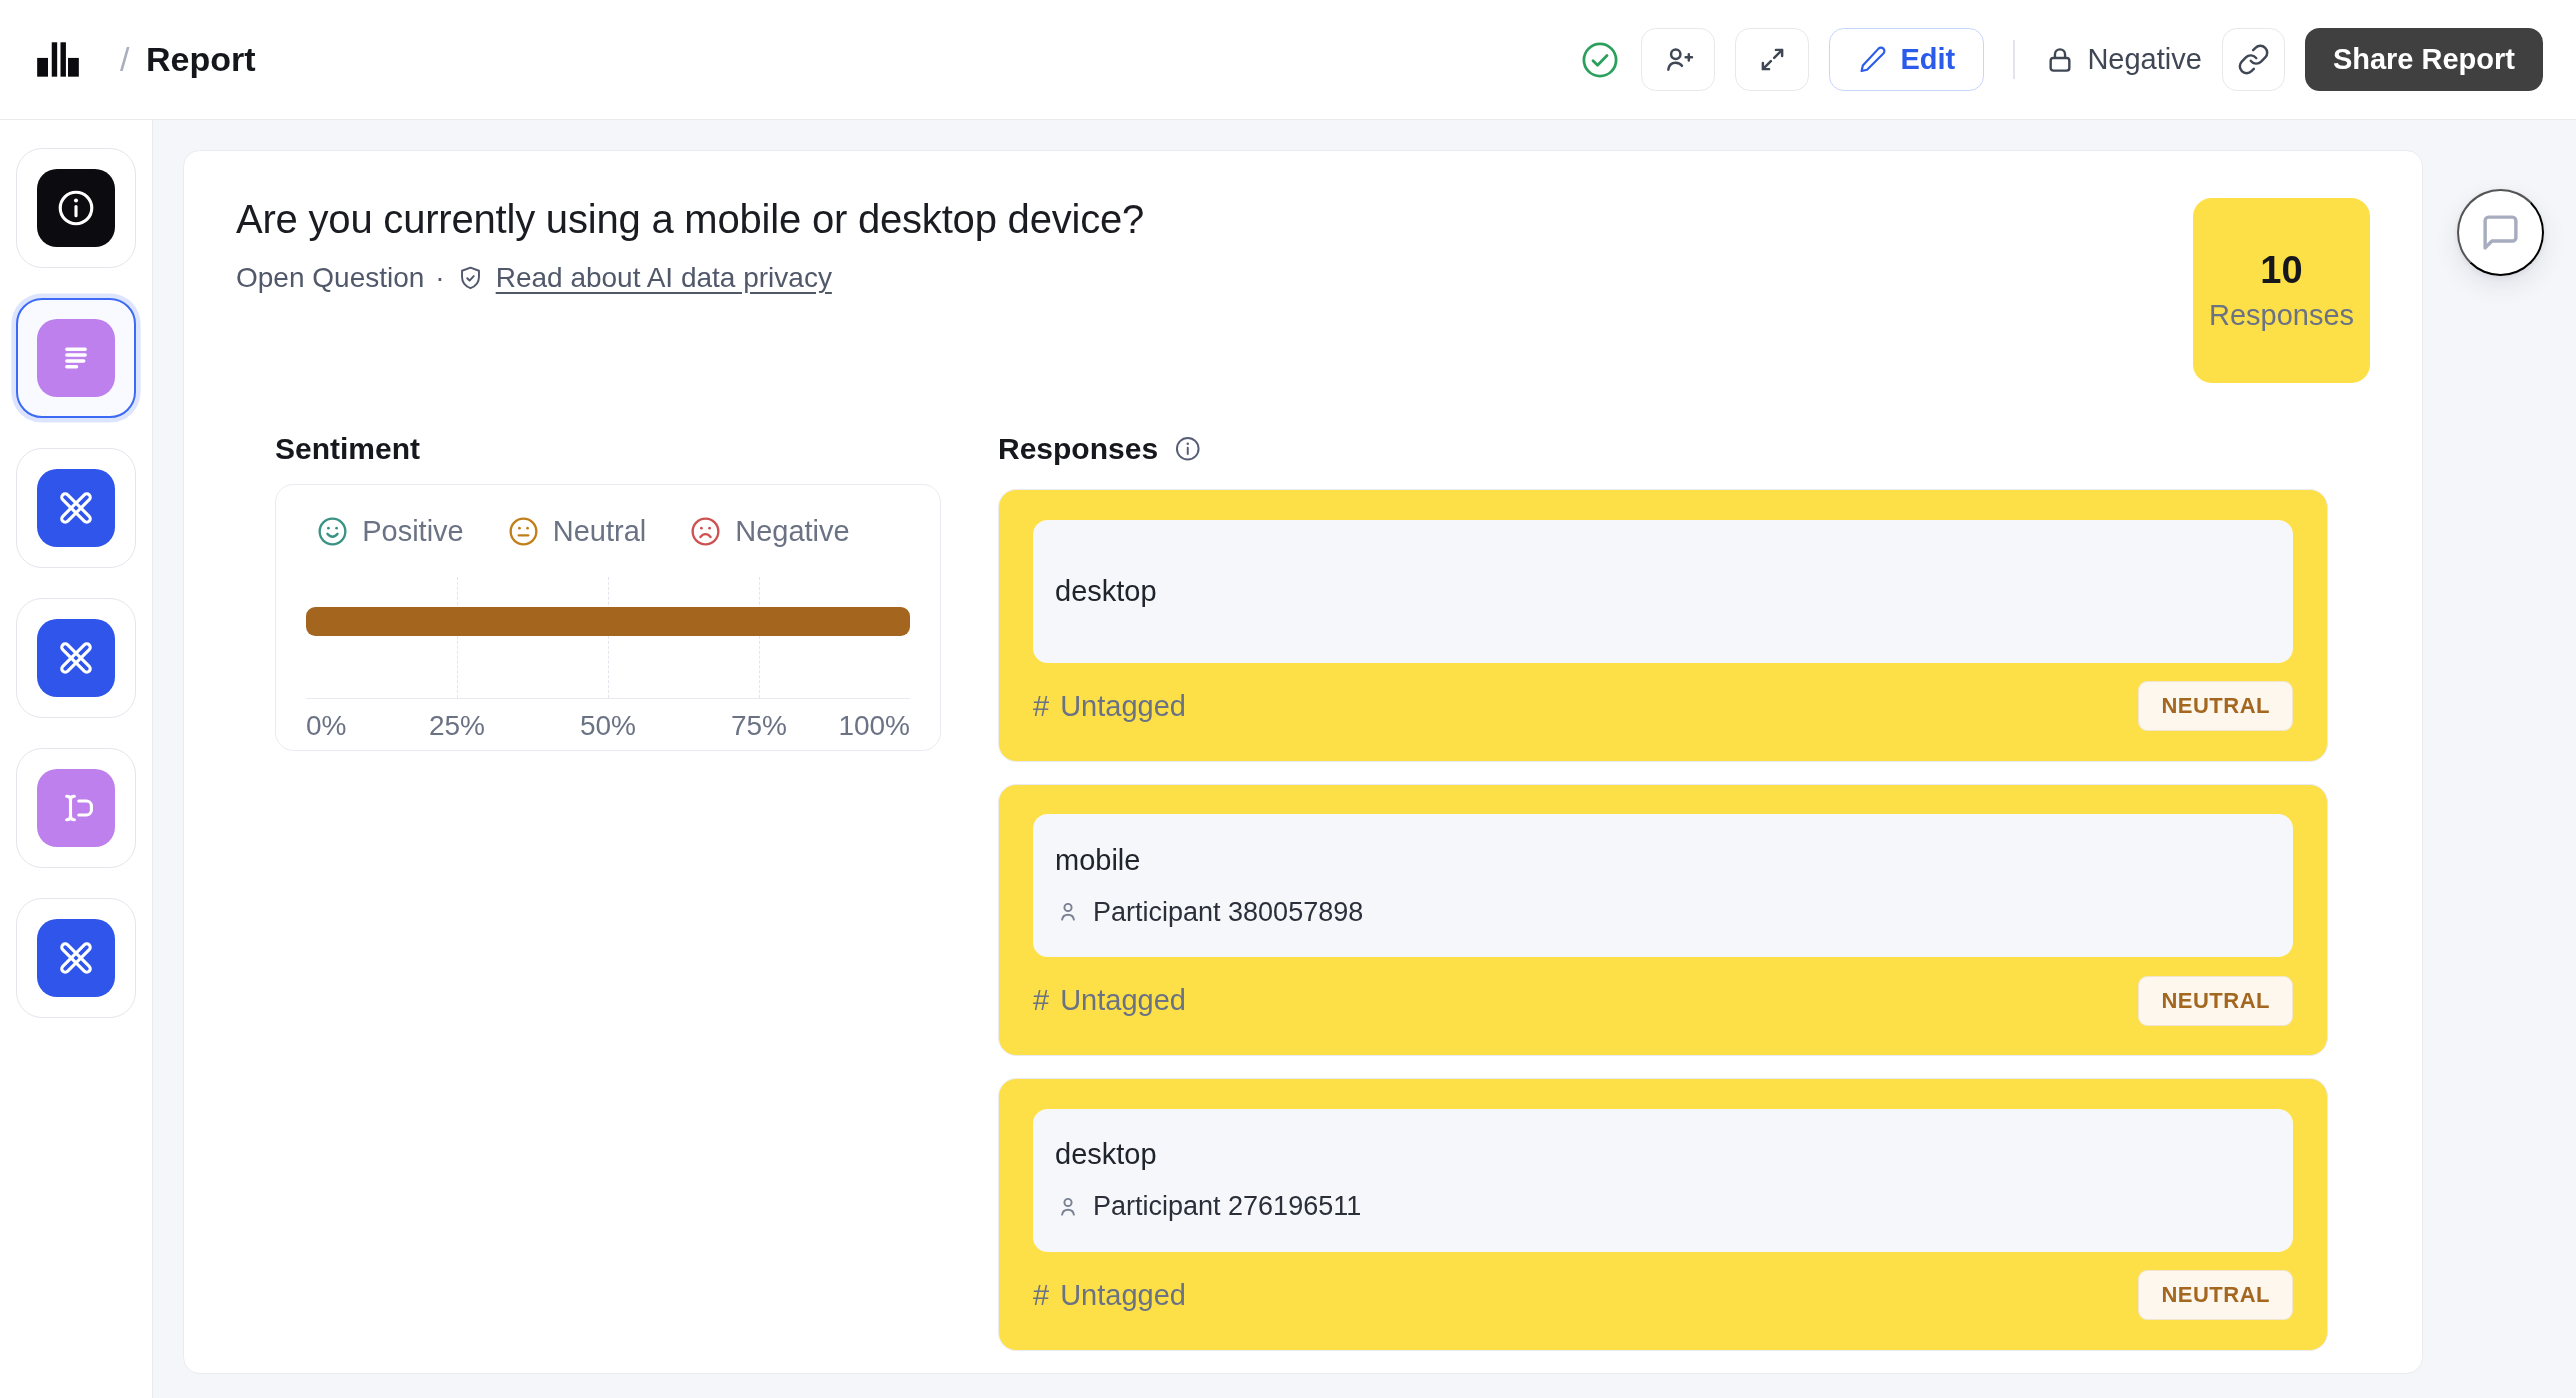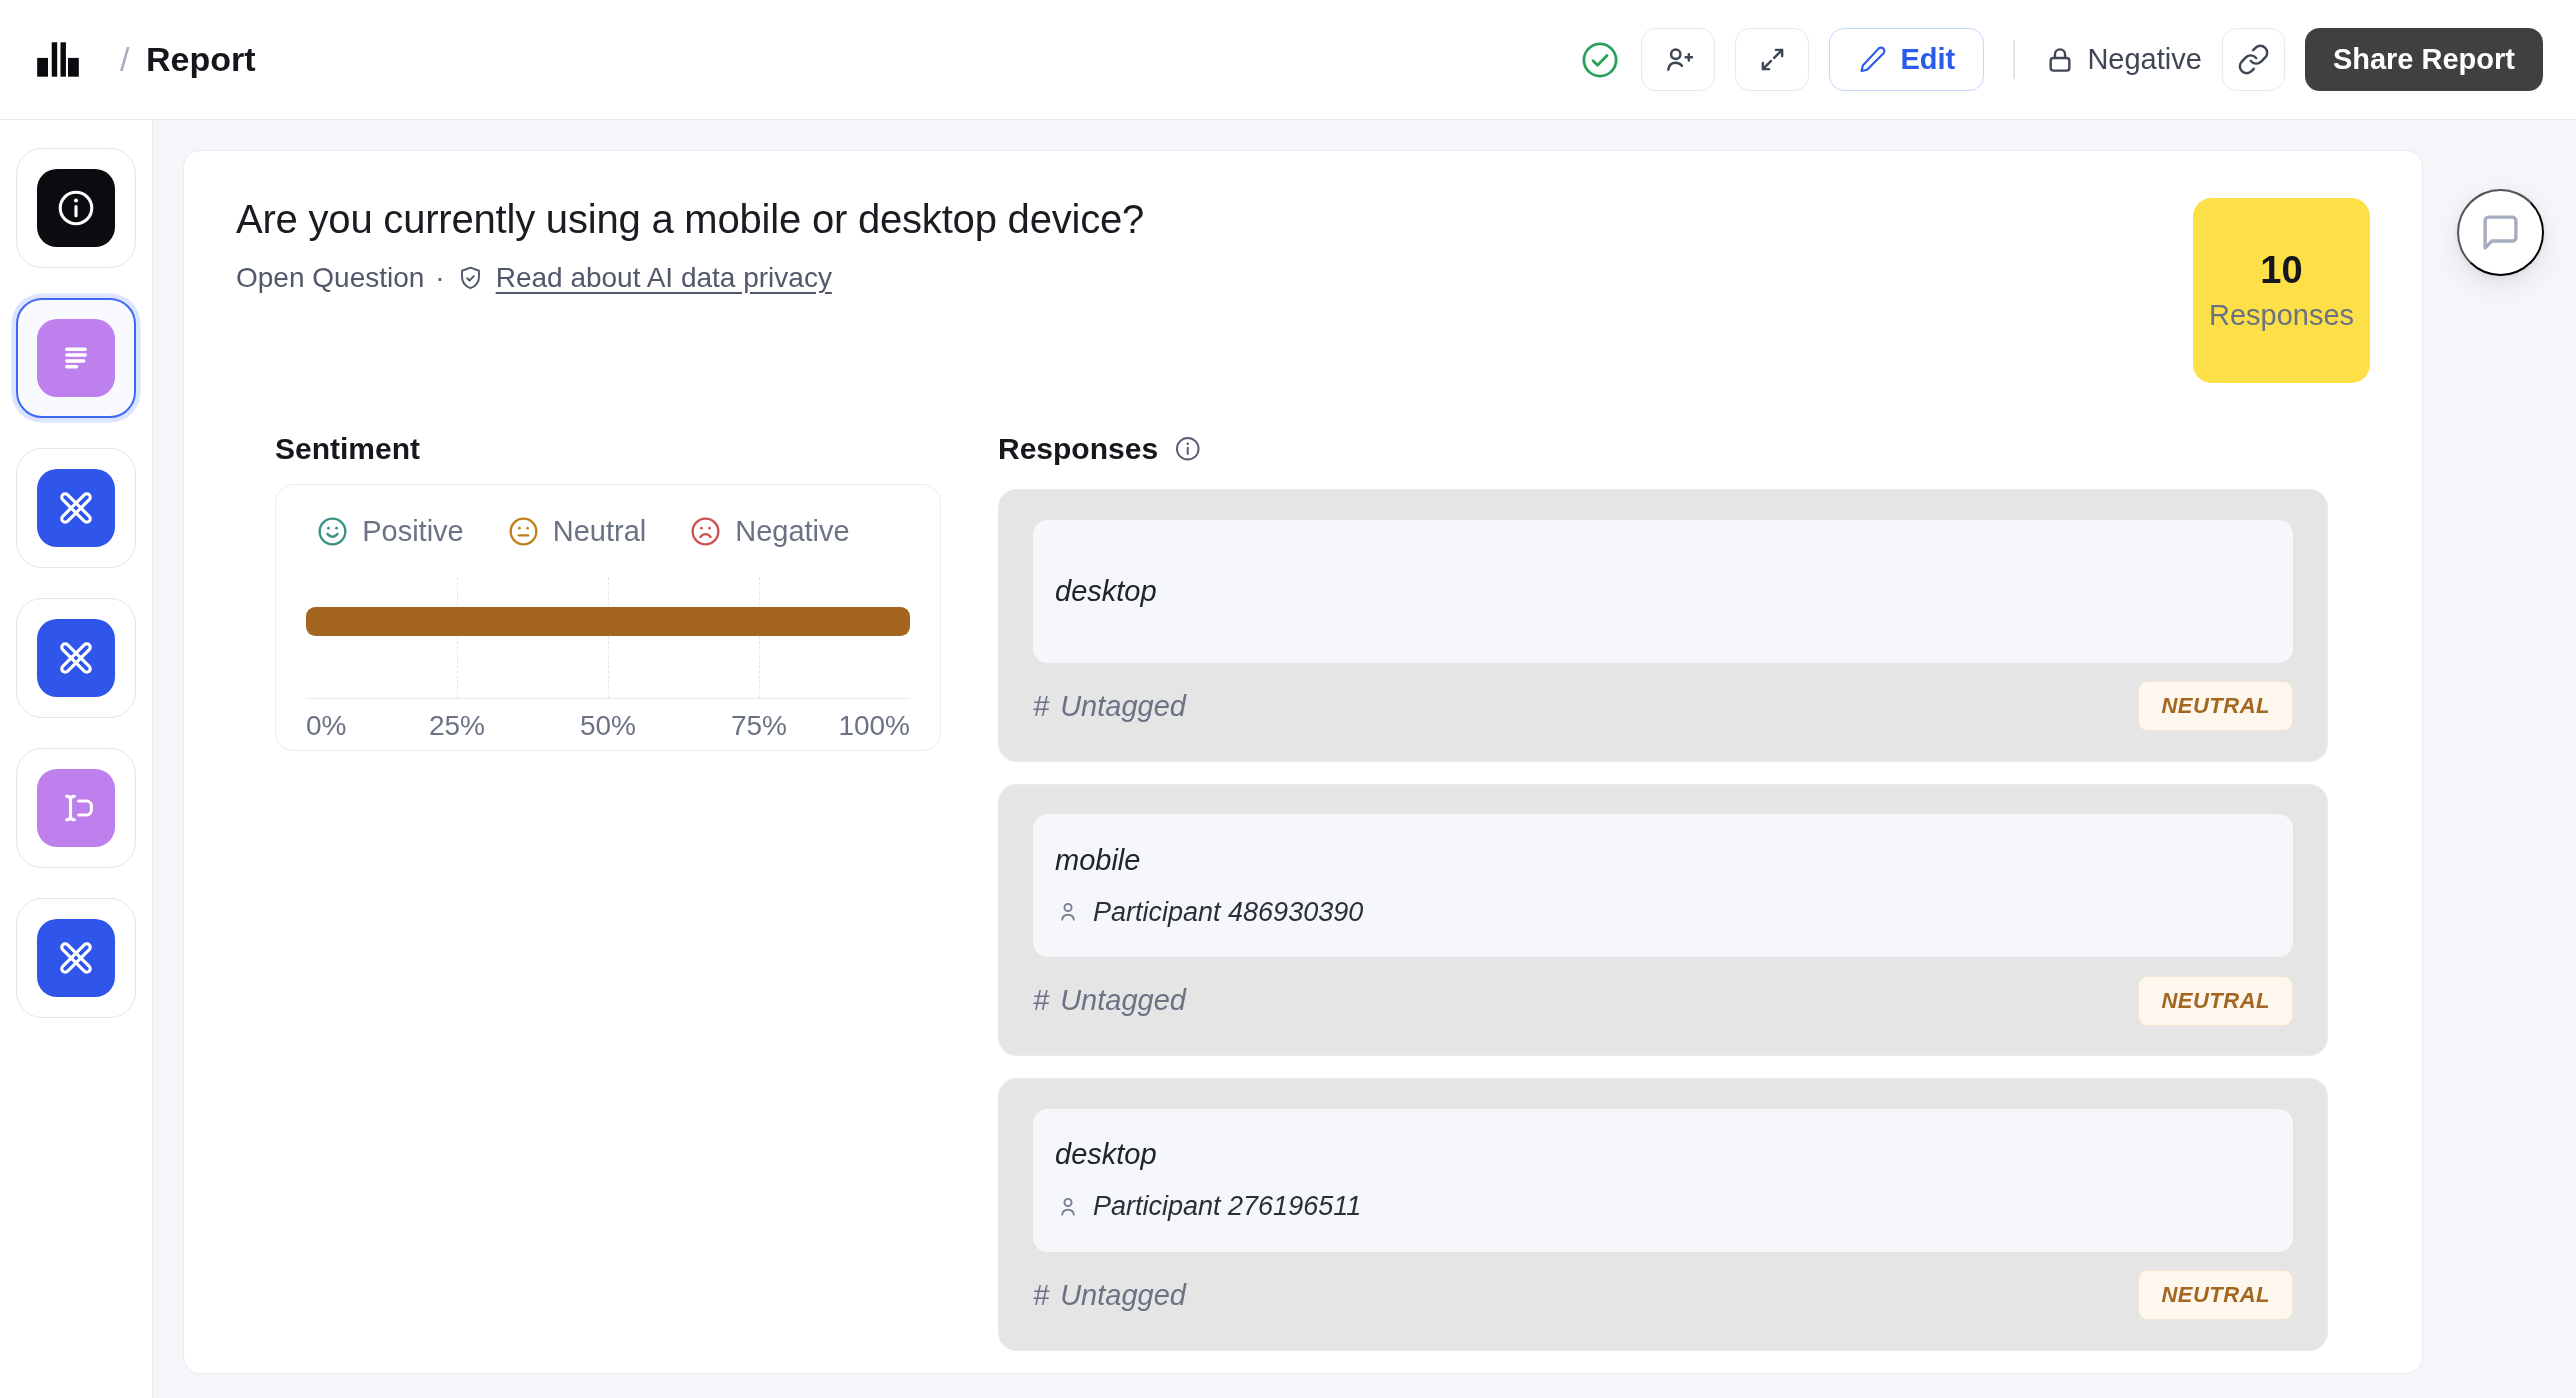--- a/index.html
+++ b/index.html
@@ -90,21 +90,21 @@
   }
   .ticks { position:relative; height:48px; font-size:28px; color:#6A7284; }
   .tick { position:absolute; top:11px; transform:translateX(-50%); }
   .tick.first { transform:none; }
   .tick.last { transform:translateX(-100%); }
   
   .resp-col { flex:1; }
   .resp-h-row { display:flex; align-items:center; gap:14.8px; }
   .resp-h-row svg { width:29.5px; height:29.5px; color:#565D74; }
   .resp-list { margin-top:24px; display:flex; flex-direction:column; gap:22px; }
-  .r-card { border:1.4px solid #EAEBF0; border-radius:18.5px; padding:29.5px 34px; background:#e5e5e5; cursor:pointer;font-style:italic; }
+  .r-card { border:1.4px solid #EAEBF0; border-radius:18.5px; padding:29.5px 34px; background:#fde047; cursor:pointer; }
   .r-panel {
     background:#F6F7FA; border-radius:14.8px; height:143px; padding-left:22px;
     display:flex; flex-direction:column; justify-content:center; gap:20px;
   }
   .r-text { font-size:29px; color:#20242C; }
   .r-prow { display:flex; align-items:center; gap:12px; font-size:27px; color:#2A2F3A; }
   .r-prow svg { width:26px; height:26px; color:#7A8194; }
   .r-foot { margin-top:18.5px; display:flex; align-items:center; justify-content:space-between; }
   .r-tag { display:flex; align-items:center; gap:11px; font-size:29px; color:#6A7284; cursor:pointer; }
   .r-hash { font-weight:500; color:#6A7284; }
@@ -328,21 +328,21 @@
             </article>
 
             <article class="r-card">
               <div class="r-panel">
                 <div class="r-text">mobile</div>
                 <div class="r-prow">
                   <svg viewBox="0 0 24 24" fill="none" stroke="currentColor" stroke-width="1.8">
                       <circle cx="12" cy="7.8" r="3.3"></circle>
                       <path d="M6.4 19.8c.4-3.4 2.6-5.2 5.6-5.2s5.2 1.8 5.6 5.2"></path>
                     </svg>
-                  <span>Participant 486930390</span>
+                  <span>Participant 380057898</span>
                 </div>
               </div>
               <div class="r-foot">
                 <span class="r-tag">
                   <span class="r-hash">#</span>
                   <span>Untagged</span>
                 </span>
                 <span class="badge">NEUTRAL</span>
               </div>
             </article>

